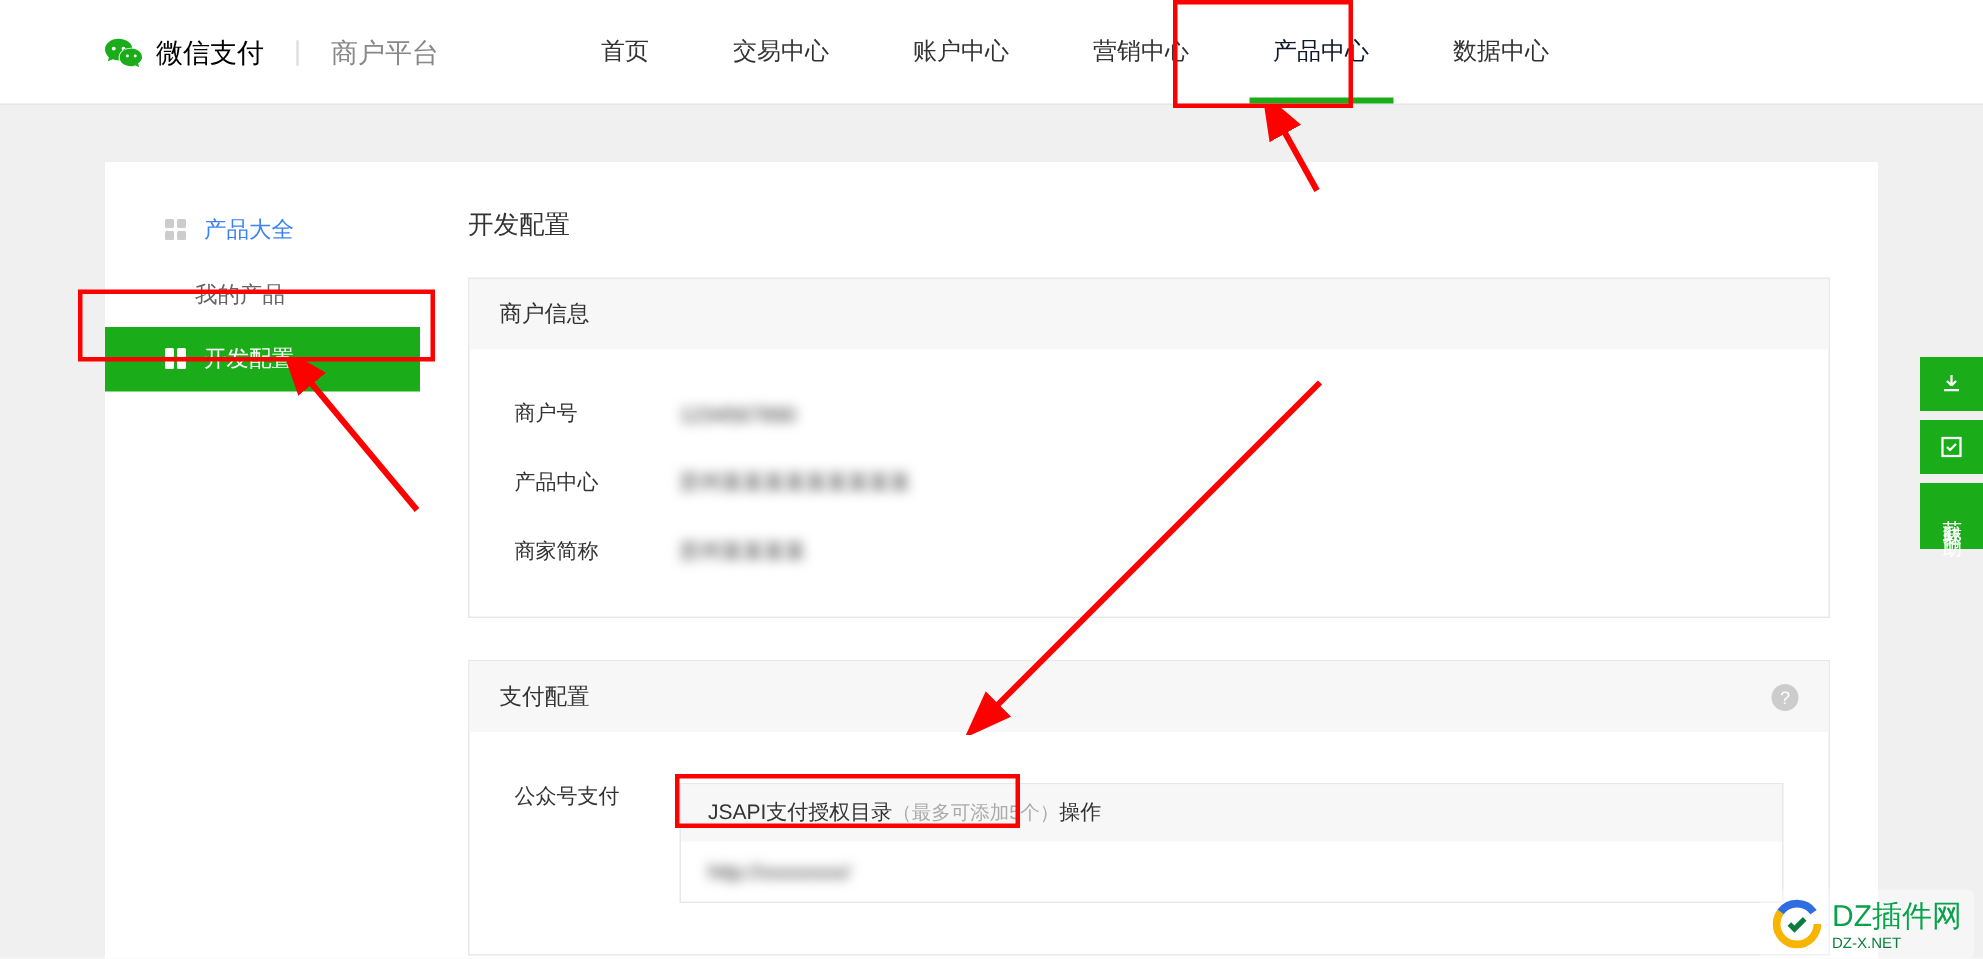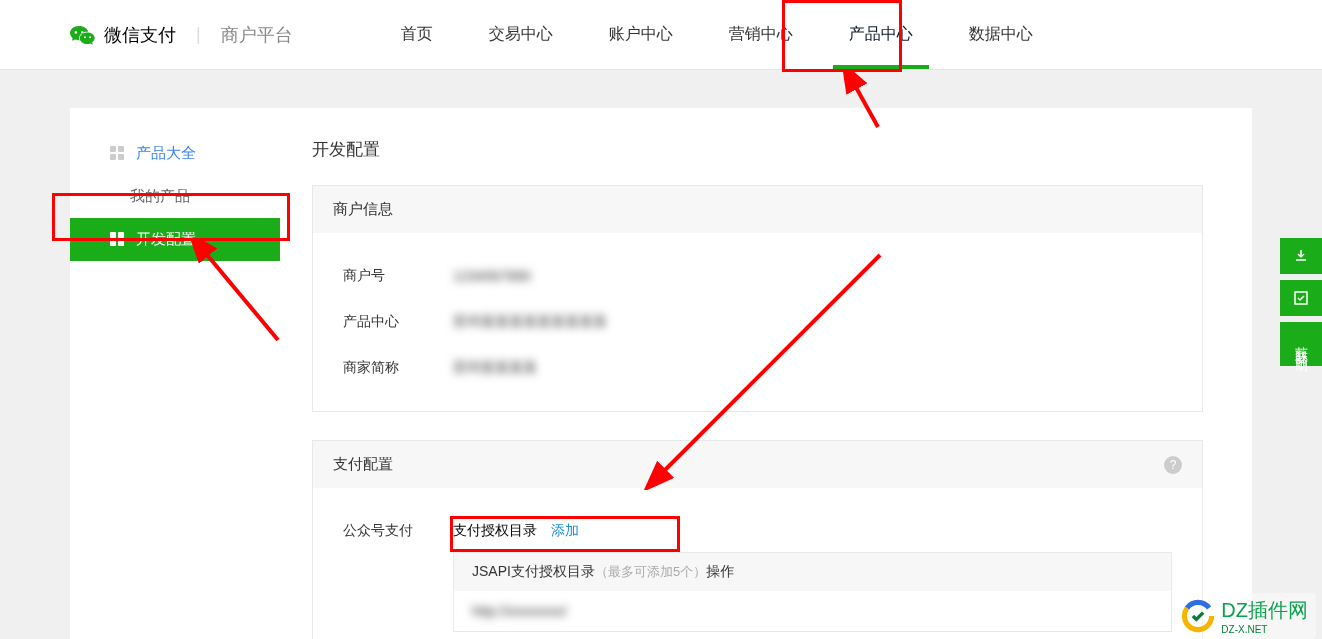--- a/index.html
+++ b/index.html
@@ -18,21 +18,21 @@
 .sidebar{width:210px;background:#fff;padding:24px 0}
 .side-item{padding:12px 0 12px 40px;color:#3b82f6;font-size:15px;display:flex;align-items:center;gap:10px;cursor:pointer}
 .side-item.sub{padding-left:60px;color:#666}
 .side-item.active{background:#1aad19;color:#fff}
 .side-icon{width:16px;height:16px;display:inline-block}
 .grid-ic{display:grid;grid-template-columns:1fr 1fr;gap:2px;width:14px;height:14px}
 .grid-ic span{background:#ccc;border-radius:1px}
 .side-item.active .grid-ic span{background:#fff}
 .content{flex:1;background:#fff;padding:30px 0 0 0}
 .page-title{font-size:17px;color:#333;padding:0 0 24px 32px}
-.panel{margin:0 49px 28px 32px;border:1px solid #e8e8e8}
+.panel{margin:0 32px 28px 32px;border:1px solid #e8e8e8}
 .panel-head{background:#f7f7f7;padding:14px 20px;font-size:15px;color:#333;display:flex;align-items:center;justify-content:space-between}
 .help-ic{width:18px;height:18px;border-radius:50%;background:#ccc;color:#fff;display:flex;align-items:center;justify-content:center;font-size:12px}
 .panel-body{padding:20px 30px}
 .row{display:flex;align-items:center;padding:14px 0;font-size:14px}
 .row-lab{width:110px;color:#333}
 .row-val{color:#333}
 .blur{filter:blur(4px);user-select:none}
 .sub-head{display:flex;align-items:center;gap:14px;margin-bottom:12px;font-size:14px}
 .link{color:#1f8dd6;cursor:pointer}
 .inner-table{border:1px solid #e8e8e8}
@@ -125,24 +125,20 @@
 
     <div class="panel">
       <div class="panel-head">
         <span>支付配置</span>
         <span class="help-ic">?</span>
       </div>
       <div class="panel-body">
         <div class="row" style="align-items:flex-start">
           <span class="row-lab">公众号支付</span>
           <div style="flex:1">
-            <div class="sub-head">
-              <span>支付授权目录</span>
-              <span class="link">添加</span>
-            </div>
             <div class="inner-table">
               <div class="inner-th">
                 <span>
                   <span>JSAPI支付授权目录</span><span class="hint">（最多可添加5个）</span>
                 </span>
                 <span>操作</span>
               </div>
               <div class="inner-td blur">http://xxxxxxxx/</div>
             </div>
           </div>

